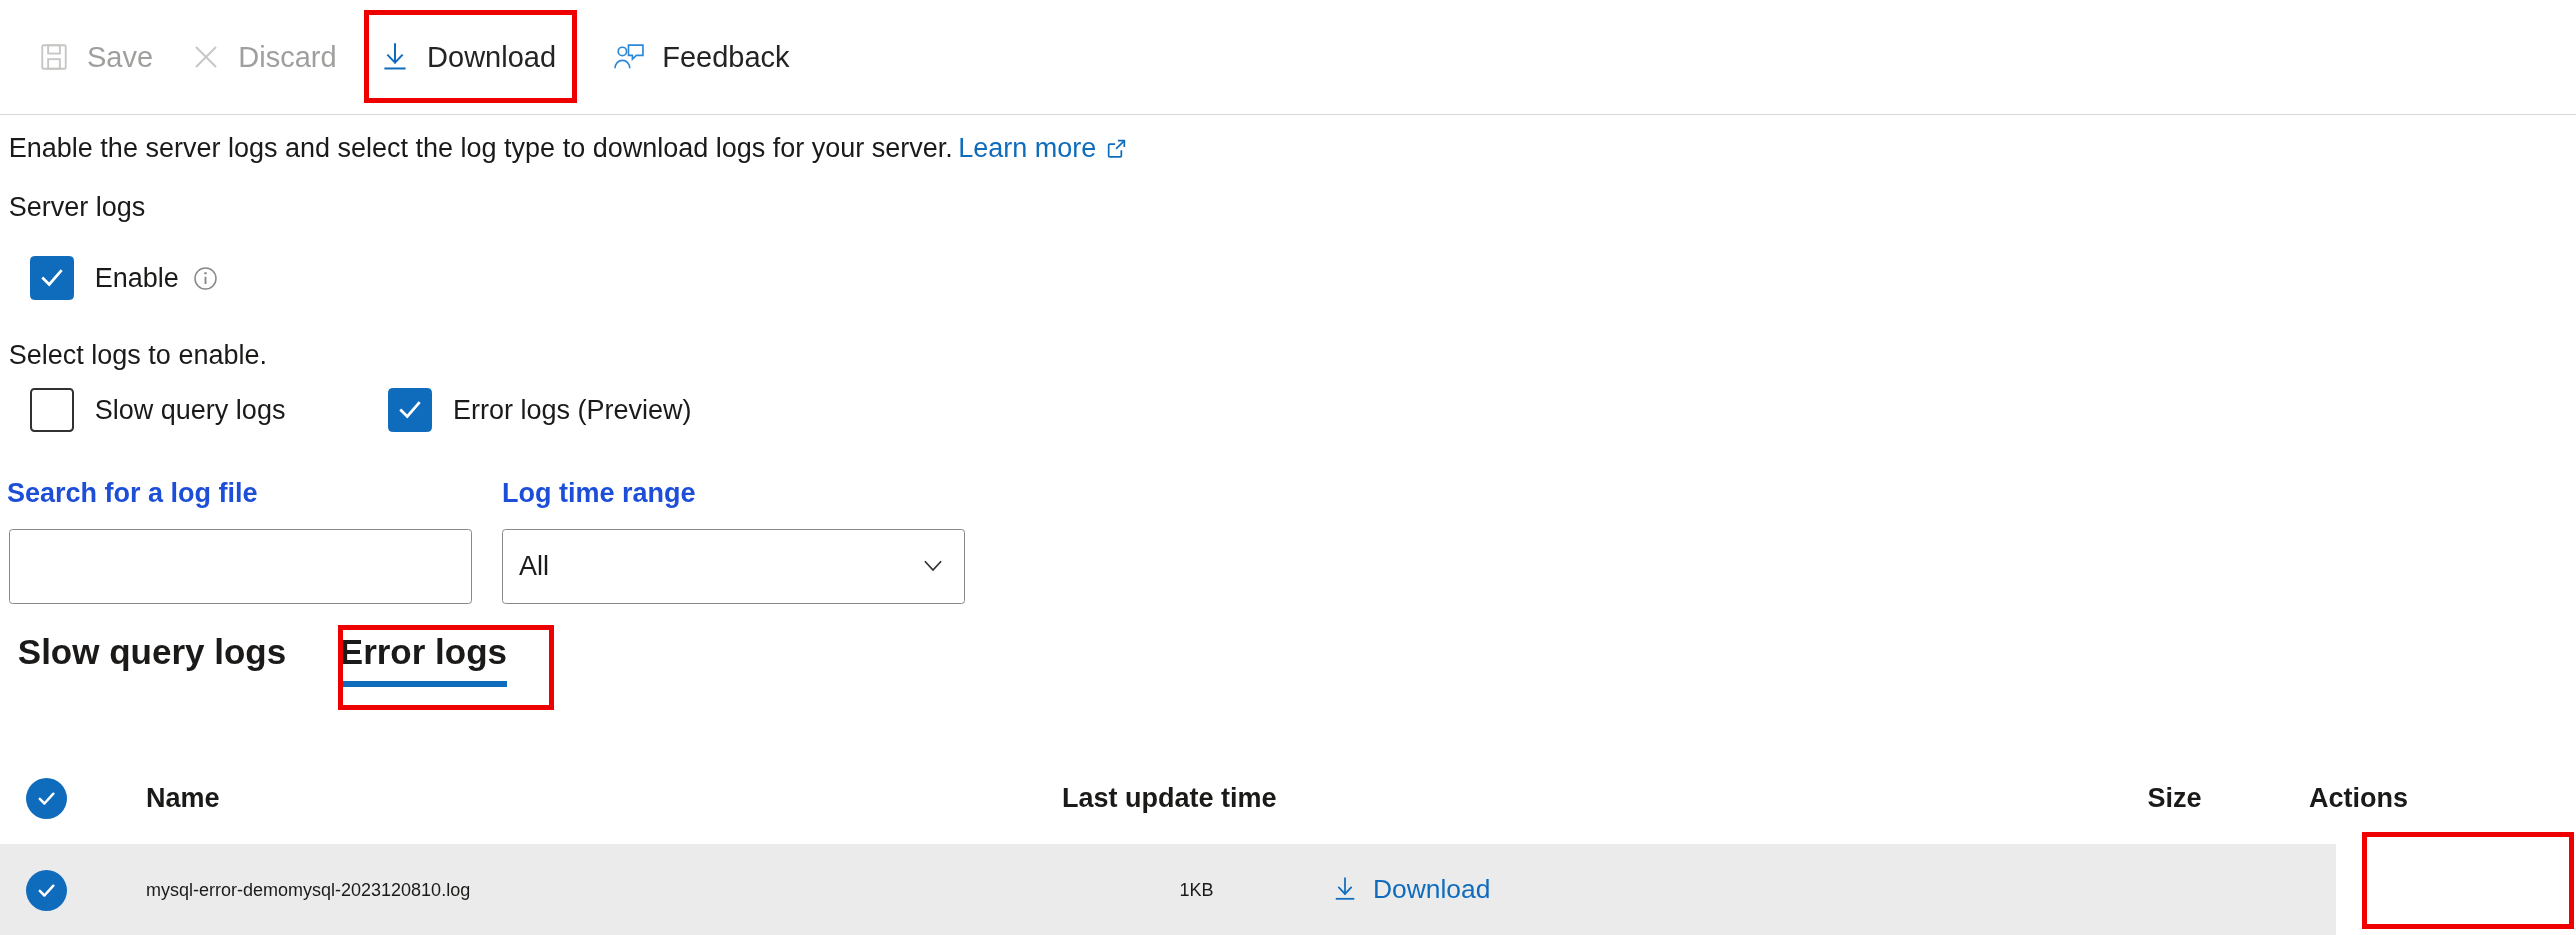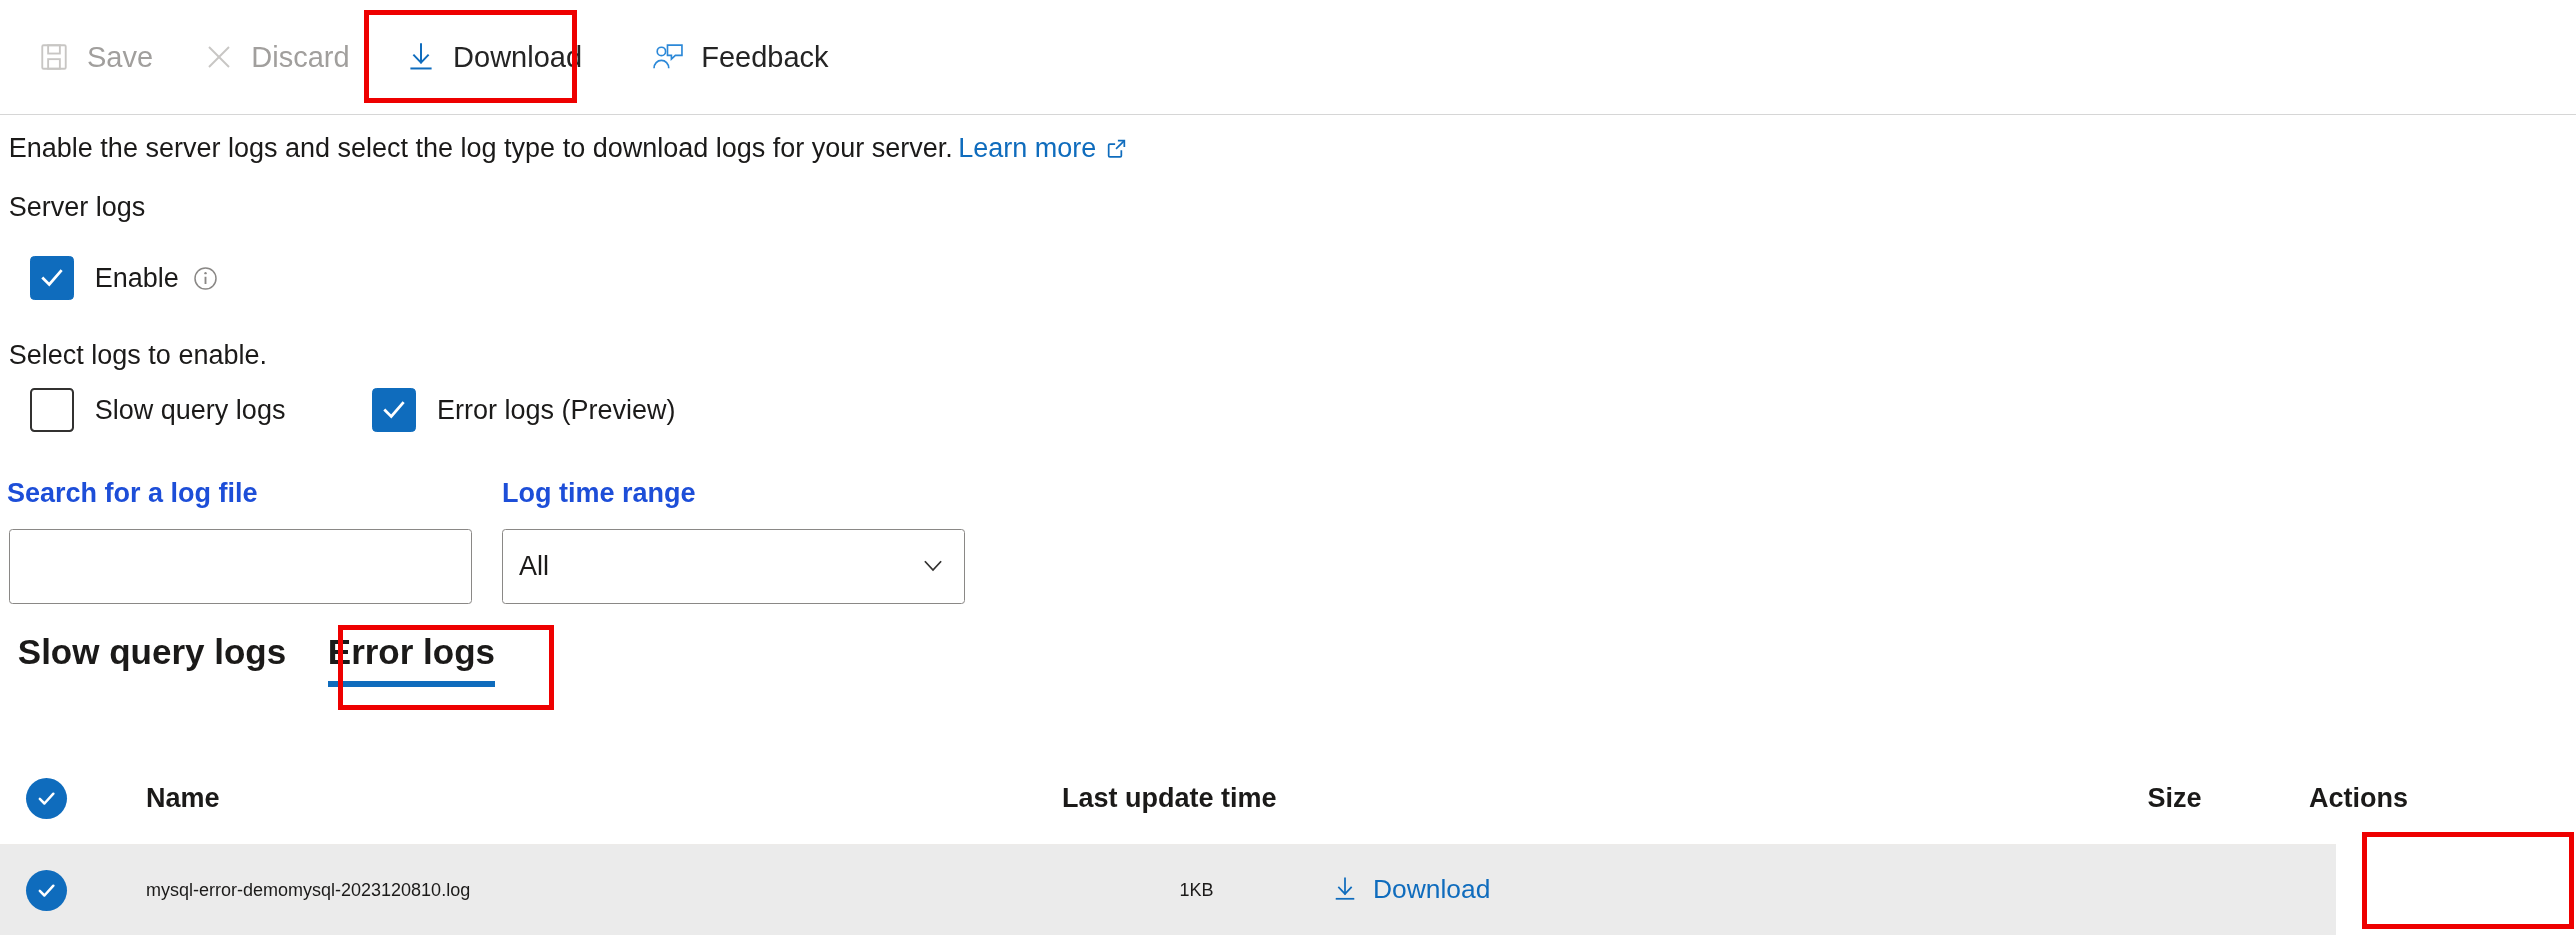--- a/index.html
+++ b/index.html
@@ -24,21 +24,20 @@
     left: 0;
     top: 0;
     width: 2576px;
     height: 115px;
     display: flex;
     align-items: center;
     padding-left: 19.4px;
     box-sizing: border-box;
     border-bottom: 1.8px solid #d6d6d6;
     background: #ffffff;
-    gap: 13px;
   }
   .tb-btn {
     display: flex;
     align-items: center;
     height: 67px;
     padding: 0 17.6px;
     cursor: pointer;
     user-select: none;
     position: relative;
   }
@@ -139,21 +138,21 @@
   }
   .info-ico {
     display: inline-flex;
     margin-left: 14px;
     vertical-align: middle;
     cursor: pointer;
   }
 
   #cb-enable   { left: 8.8px; top: 256px; }
   #cb-slow     { left: 8.8px; top: 388px; }
-  #cb-error    { left: 312px; top: 388px; padding-left: 39px; }
+  #cb-error    { left: 328px; top: 388px; padding-left: 39px; }
 
   
   .field-label {
     position: absolute;
     font-size: 27px;
     font-weight: bold;
     line-height: 1;
     color: #1d4ed8;
     white-space: nowrap;
   }
@@ -398,21 +397,21 @@
     <svg width="30" height="30" viewBox="0 0 24 24" stroke="#323130" stroke-width="1.4" fill="none">
       <polyline points="5.5,9 12,16 18.5,9"></polyline>
     </svg>
   </span>
 </div>
 
 <div id="tabs">
   <div class="tab">
     <span>Slow query logs</span>
   </div>
-  <div class="tab" style="margin-left:15px;">
+  <div class="tab" style="margin-left:27px;">
     <span>Error logs</span>
     <span class="underline"></span>
   </div>
 </div>
 
 <div class="redbox" style="left:338px; top:625px; width:216px; height:85px;"></div>
 
 <div id="tbl">
 
   <div class="trow" id="thead">

